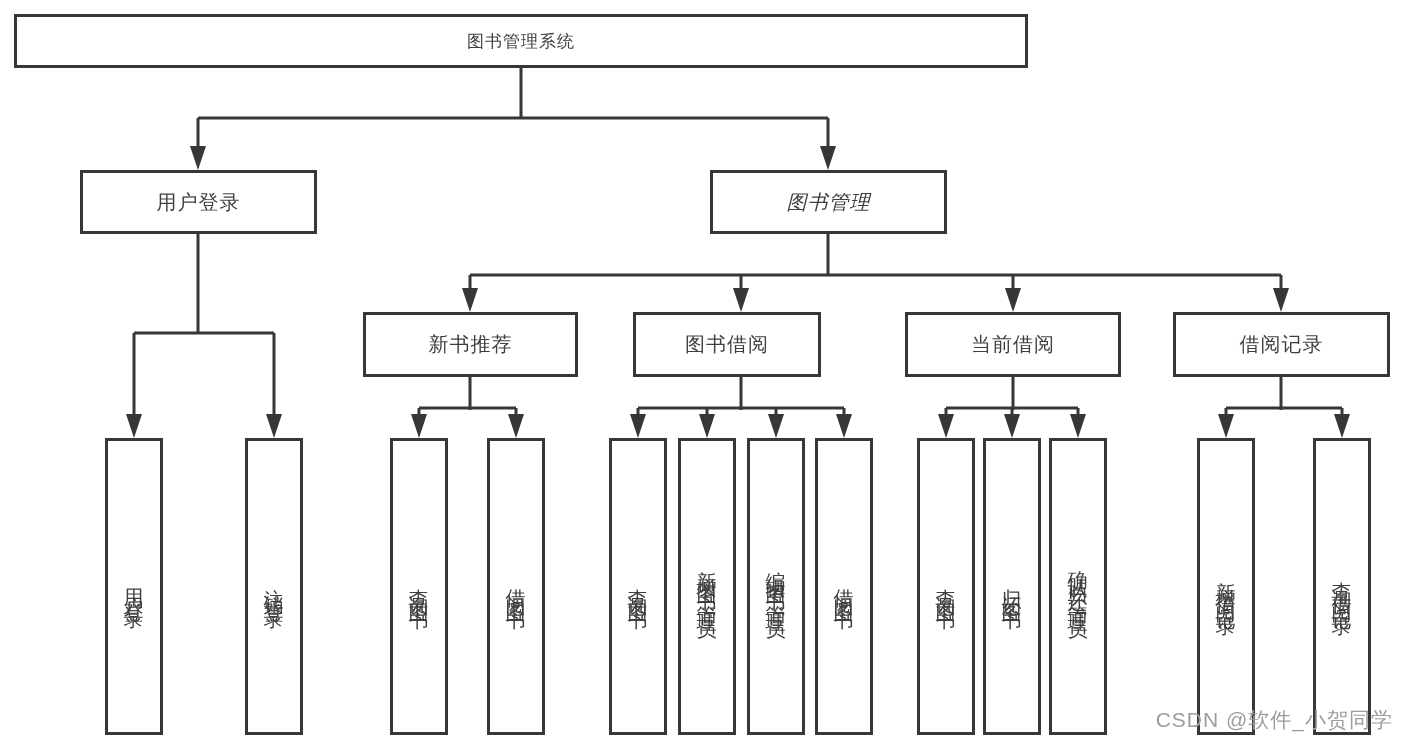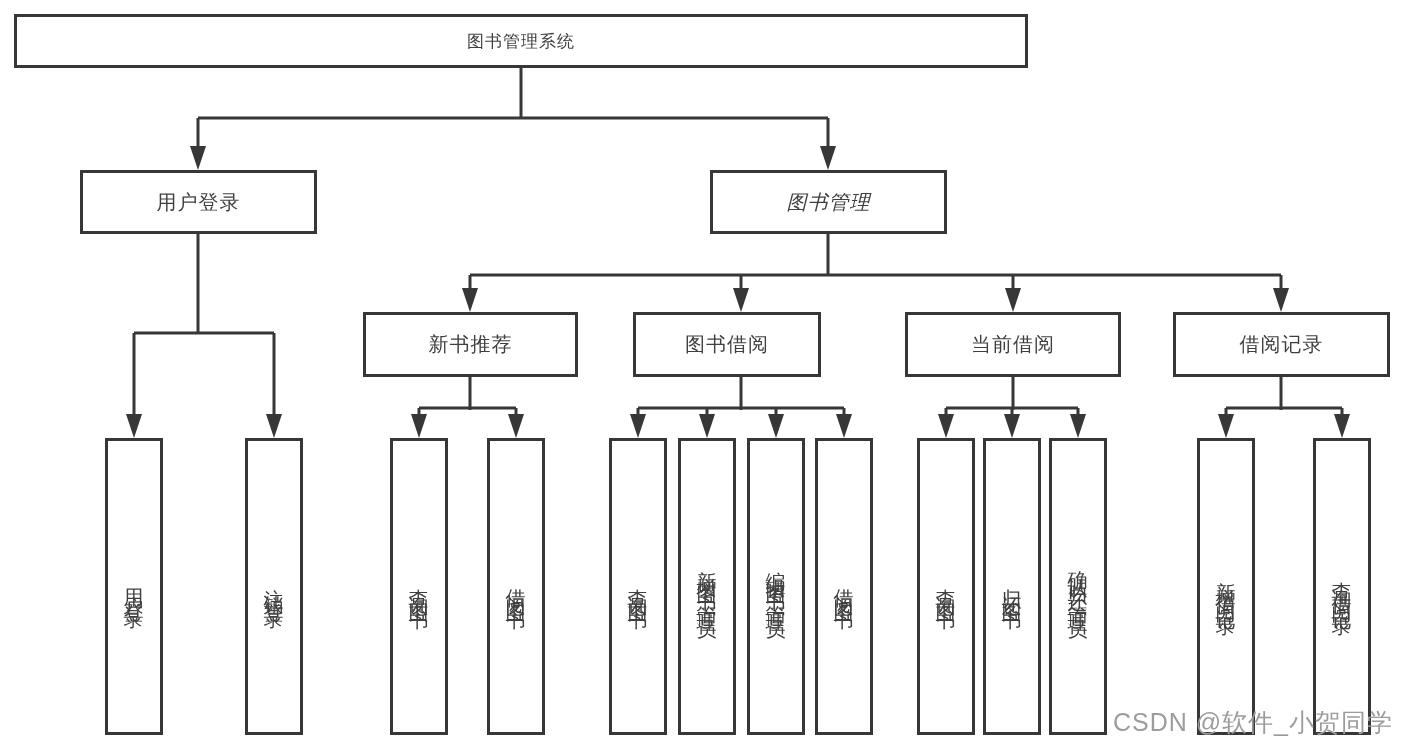--- a/index.html
+++ b/index.html
@@ -33,21 +33,21 @@
     writing-mode: vertical-rl;
     text-orientation: mixed;
     font-size: 20px;
     letter-spacing: 7px;
     line-height: 1;
   }
   .watermark {
     position: absolute;
     right: 12px;
     top: 706px;
-    font-size: 25px;
+    font-size: 21px;
     color: #9c9c9c;
     letter-spacing: 1px;
     white-space: nowrap;
   }
 </style>
 </head>
 <body>
 
 <div class="stage">
 

